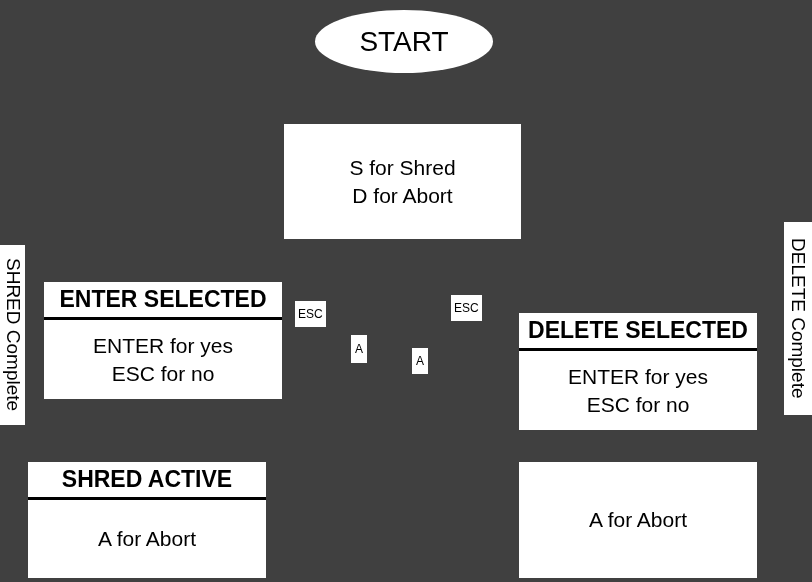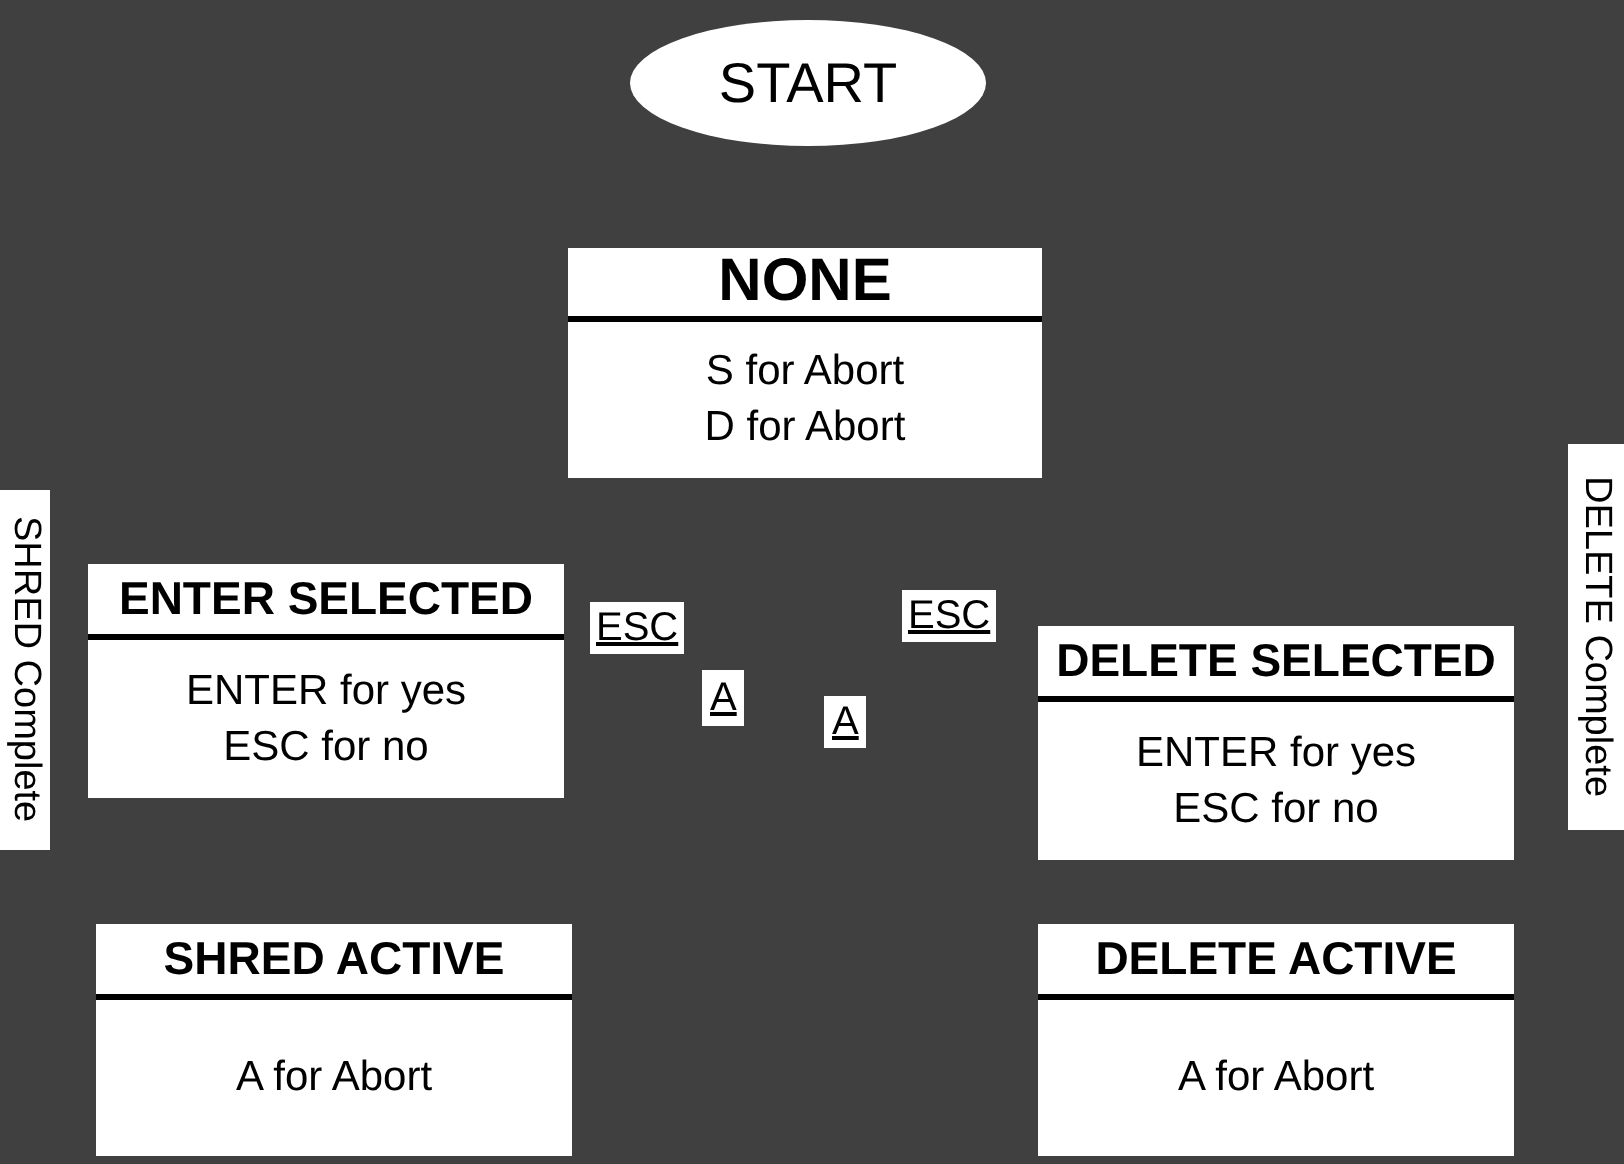--- a/index.html
+++ b/index.html
@@ -42,37 +42,36 @@
     flex: 1;
     display: flex; flex-direction: column;
     align-items: center; justify-content: center;
     font-size: 21px;
     line-height: 28px;
   }
   .none-box   { left: 284px; top: 124px; width: 237px; height: 115px; }
   .none-box .box-title { height: 37px; font-size: 30px; }
   .shred-selected  { left: 44px;  top: 282px; width: 238px; height: 117px; }
   .delete-selected { left: 519px; top: 282px; width: 238px; height: 117px; margin-top: 31px; }
-  .shred-active    { left: 48px;  top: 462px; width: 238px; height: 116px; }
+  .shred-active    { left: 28px;  top: 462px; width: 238px; height: 116px; }
   .delete-active   { left: 519px; top: 462px; width: 238px; height: 116px; }
   .shred-selected .box-title,
   .delete-selected .box-title,
   .shred-active .box-title,
   .delete-active .box-title {
     height: 38px;
     font-size: 23px;
   }
   .edge-label {
     position: absolute;
     background: #ffffff;
-    font-size: 20px;
+    font-size: 12px;
     line-height: 26px;
     padding: 0 3px;
     white-space: nowrap;
-    text-decoration: underline;
   }
   .esc-left  { left: 295px; top: 301px; }
   .esc-right { left: 451px; top: 295px; }
   .a-left    { left: 351px; top: 335px; line-height: 28px; padding: 0 4px; }
   .a-right   { left: 412px; top: 348px; line-height: 26px; padding: 0 4px; }
   .vlabel {
     position: absolute;
     background: #ffffff;
     writing-mode: vertical-rl;
     font-size: 19px;
@@ -87,23 +86,22 @@
 </head>
 <body>
 
 <div class="canvas">
 
   <div class="node ellipse">
     <span>START</span>
   </div>
 
   <div class="node state-box none-box">
-    <div class="box-title">NONE</div>
     <div class="box-body">
-      <div>S for Abort</div>
+      <div>S for Shred</div>
       <div>D for Abort</div>
     </div>
   </div>
 
   <div class="node state-box shred-selected">
     <div class="box-title">ENTER SELECTED</div>
     <div class="box-body">
       <div>ENTER for yes</div>
       <div>ESC for no</div>
     </div>
@@ -118,21 +116,20 @@
   </div>
 
   <div class="node state-box shred-active">
     <div class="box-title">SHRED ACTIVE</div>
     <div class="box-body">
       <div>A for Abort</div>
     </div>
   </div>
 
   <div class="node state-box delete-active">
-    <div class="box-title">DELETE ACTIVE</div>
     <div class="box-body">
       <div>A for Abort</div>
     </div>
   </div>
 
   <div class="edge-label esc-left">ESC</div>
   <div class="edge-label esc-right">ESC</div>
   <div class="edge-label a-left">A</div>
   <div class="edge-label a-right">A</div>
 

